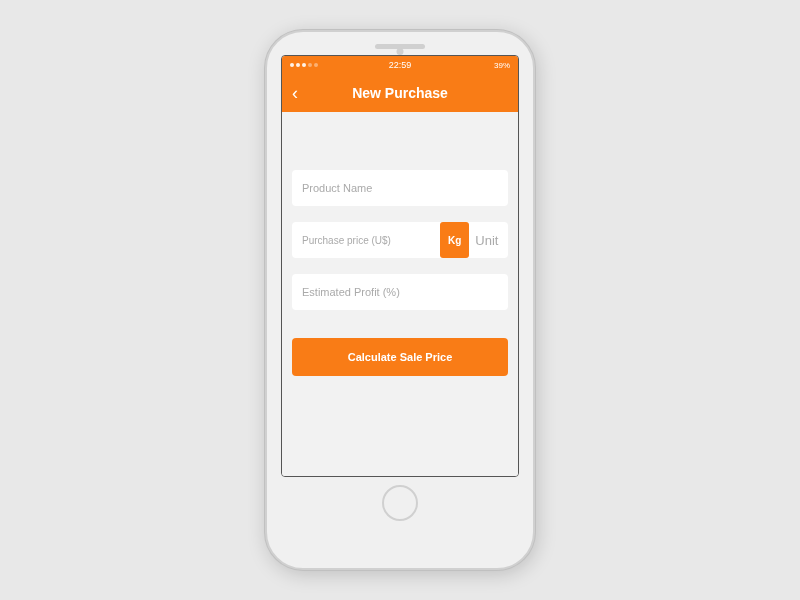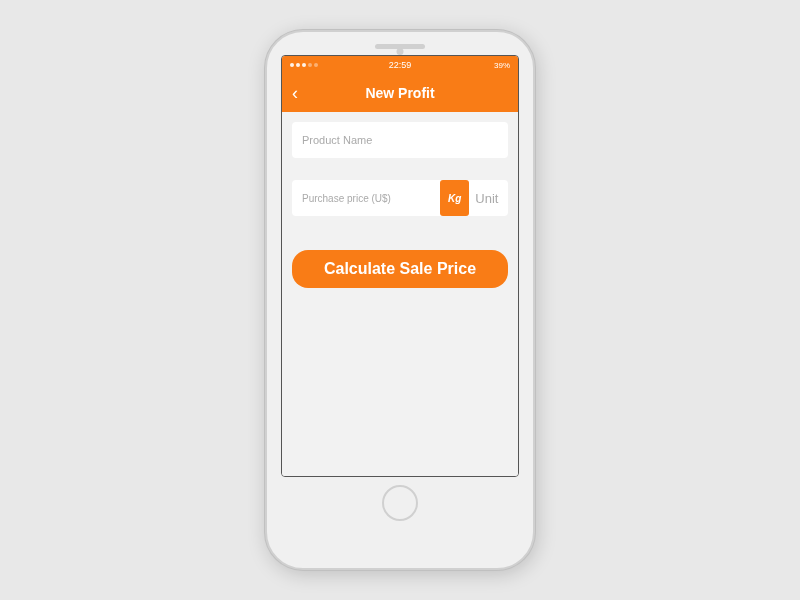--- a/index.html
+++ b/index.html
@@ -128,22 +128,23 @@
       font-weight: 600;
     }
 
     
     .content {
       flex: 1;
       background: #f2f2f2;
       padding: 10px 10px;
       display: flex;
       flex-direction: column;
-      gap: 22px;
+      gap: 16px;
       overflow: hidden;
+      margin-top: 48px;
     }
 
     
     .input-field {
       background: white;
       border-radius: 4px;
       height: 36px;
       display: flex;
       align-items: center;
       padding: 0 10px;
@@ -190,37 +191,36 @@
     .kg-badge {
       background: #f97c16;
       color: white;
       font-size: 10px;
       font-weight: 600;
       padding: 5px 8px;
       border-radius: 3px;
       height: 100%;
       display: flex;
       align-items: center;
-      font-style: italic;
     }
 
     .unit-label {
       color: #aaa;
       font-size: 13px;
       padding-right: 10px;
     }
 
     
     .calc-btn {
       background: #f97c16;
       color: white;
-      font-size: 16px;
+      font-size: 11px;
       font-weight: 600;
       border: none;
-      border-radius: 16px;
+      border-radius: 4px;
       height: 38px;
       width: 100%;
       cursor: pointer;
       margin-top: 12px;
     }
 
     
     .phone-home {
       width: 36px;
       height: 36px;
@@ -246,36 +246,39 @@
         <div class="status-dot"></div>
         <div class="status-dot" style="opacity:0.4;"></div>
         <div class="status-dot" style="opacity:0.4;"></div>
       </div>
       <span class="status-time">22:59</span>
       <span class="status-right">39%</span>
     </div>
 
     <div class="nav-bar">
       <span class="nav-back">‹</span>
-      <span class="nav-title">New Profit</span>
+      <span class="nav-title">New Purchase</span>
     </div>
 
     <div class="content">
 
       <div class="input-field">
         <input type="text" placeholder="Product Name" style="">
       </div>
 
       <div class="purchase-row">
         <input class="purchase-input" type="text" placeholder="Purchase price (U$)" style="">
         <div class="kg-badge">Kg</div>
         <span class="unit-label">Unit</span>
       </div>
 
 
+      <div class="input-field">
+        <input type="text" placeholder="Estimated Profit (%)" style="">
+      </div>
 
       <button class="calc-btn">Calculate Sale Price</button>
 
     </div>
   </div>
 
   <div class="phone-home"></div>
 </div>
 
 </body></html>

